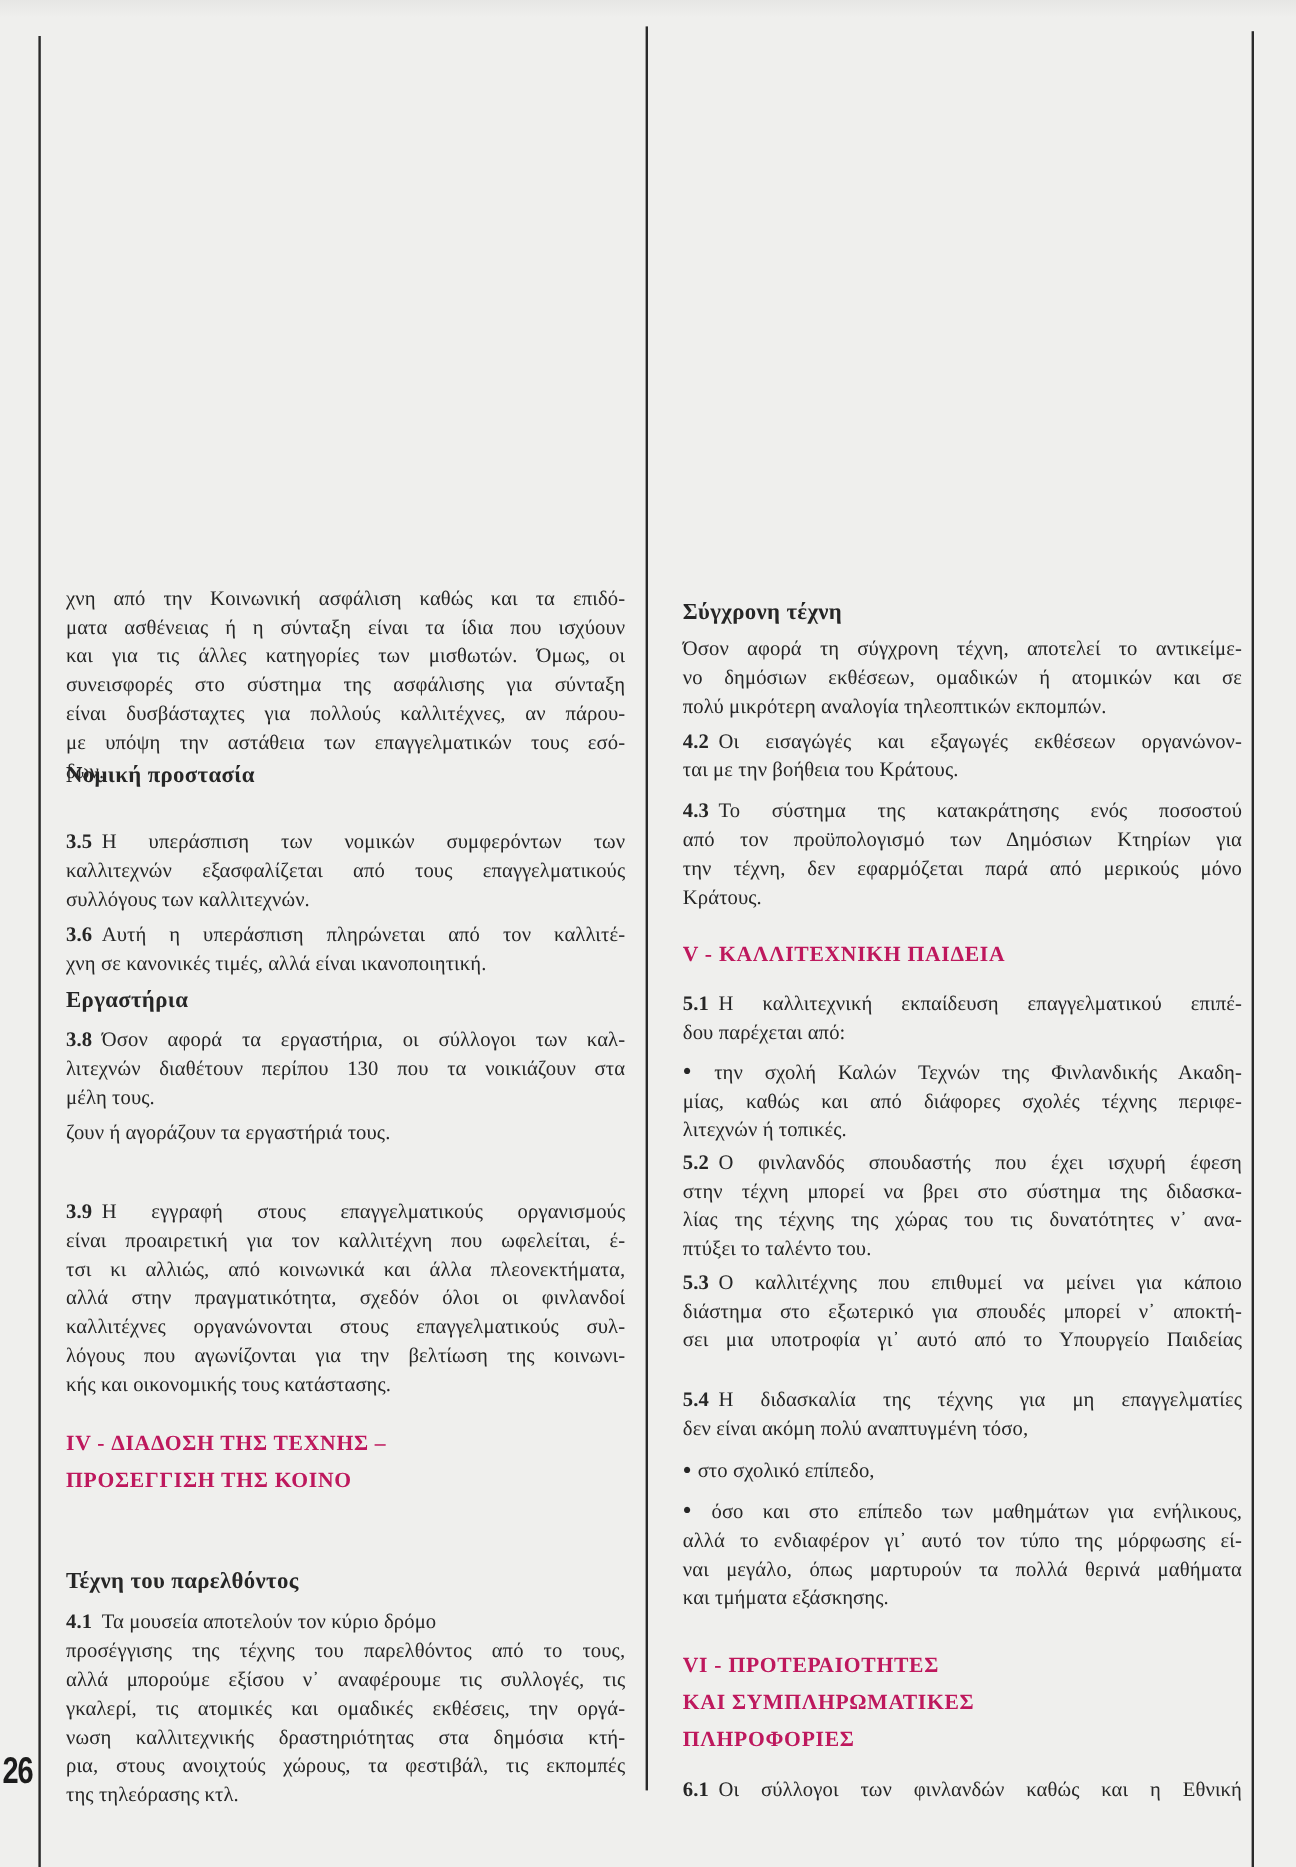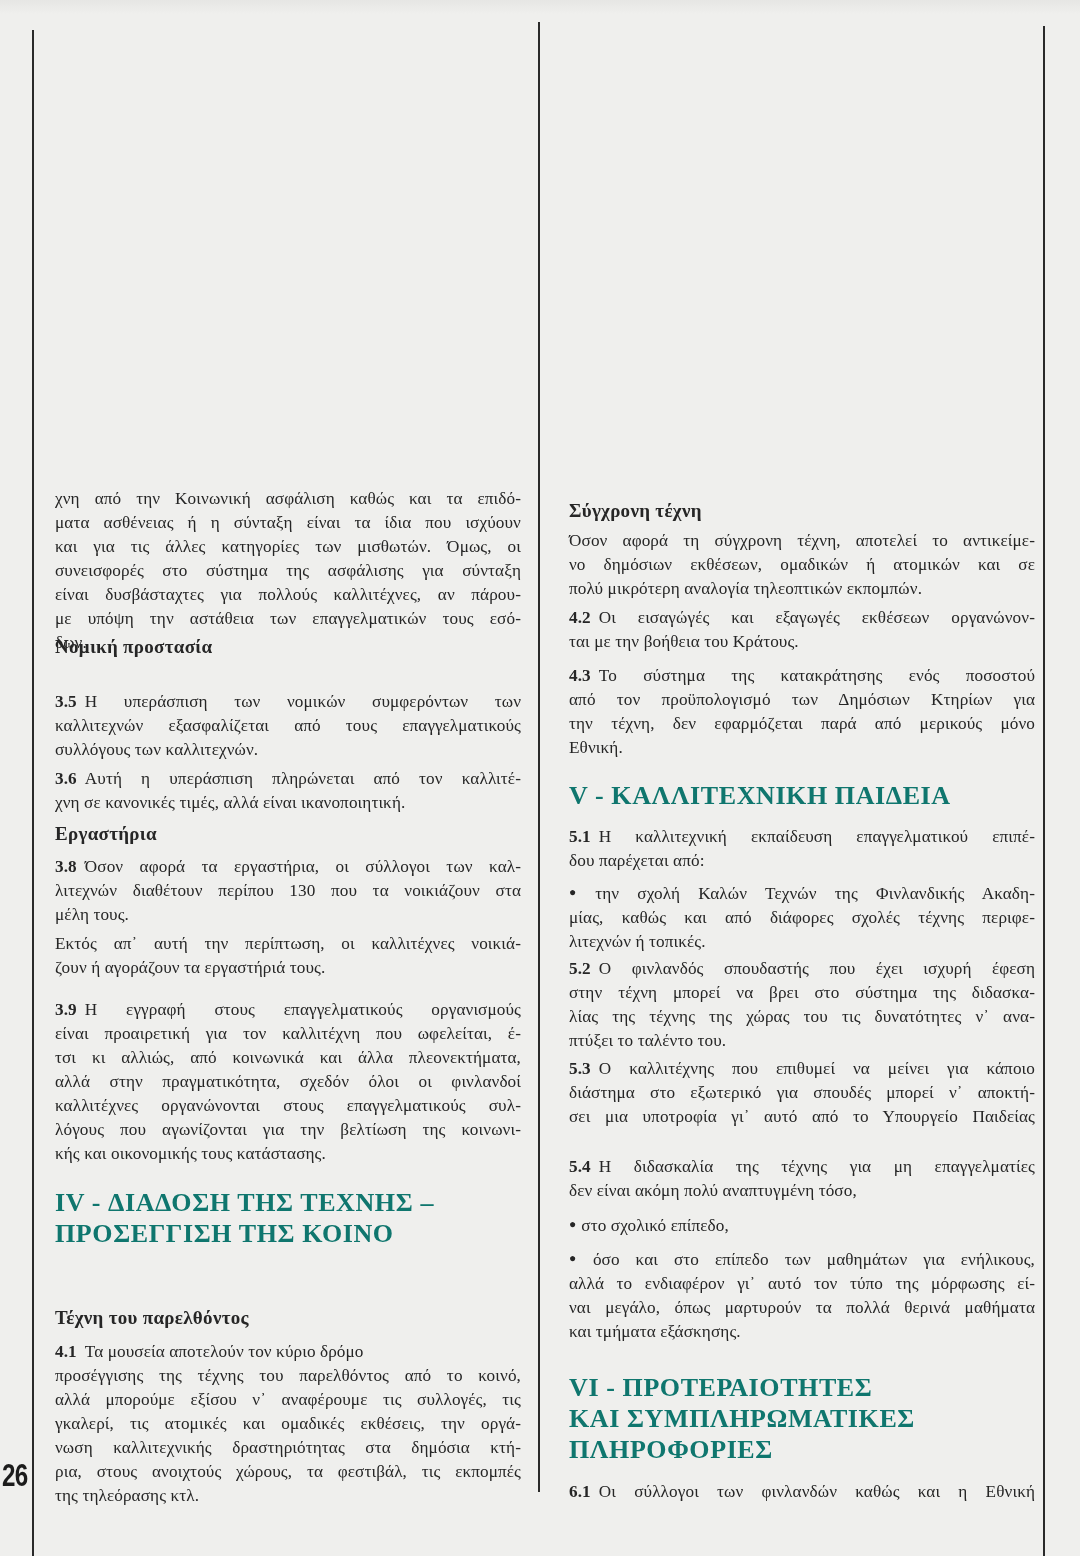--- a/index.html
+++ b/index.html
@@ -28,22 +28,22 @@
     letter-spacing: 0.1px; margin: 0;
   }
   .p .ln { display: block; text-align: justify; text-align-last: justify; white-space: nowrap; }
   .p .ln.last { text-align-last: left; }
   .num { font-weight: bold; margin-right: 8px; }
   .sub {
     font-weight: bold; font-size: 19px; line-height: 22px; margin: 0;
     letter-spacing: 0.3px;
   }
   .h1 {
-    font-weight: bold; font-size: 26px; line-height: 31px; margin: 0;
-    letter-spacing: 0.6px; color: #0f766e;
+    font-weight: bold; font-size: 18px; line-height: 31px; margin: 0;
+    letter-spacing: 0.6px; color: #be185d;
   }
   .pagenum {
     position: absolute; left: 2px; top: 1458px;
     font-family: "Liberation Sans", "DejaVu Sans", sans-serif;
     font-weight: bold; font-size: 31px; transform: scaleX(0.78); transform-origin: left;
     color: #1c1c1c; letter-spacing: -1px;
   }
   .bullet { font-size: 12px; vertical-align: 3px; margin-right: 5px; }
 </style>
 </head>
@@ -83,21 +83,20 @@
 
   <div class="blk sub" style="top:823px">Εργαστήρια</div>
 
   <div class="blk p" style="top:855px">
     <span class="ln"><span class="num">3.8</span><span>Όσον αφορά τα εργαστήρια, οι σύλλογοι των καλ-</span></span>
     <span class="ln">λιτεχνών διαθέτουν περίπου 130 που τα νοικιάζουν στα</span>
     <span class="ln last">μέλη τους.</span>
   </div>
 
   <div class="blk p" style="top:932px">
-    <span class="ln">Εκτός απ᾽ αυτή την περίπτωση, οι καλλιτέχνες νοικιά-</span>
     <span class="ln last">ζουν ή αγοράζουν τα εργαστήριά τους.</span>
   </div>
 
   <div class="blk p" style="top:998px">
     <span class="ln"><span class="num">3.9</span><span>Η εγγραφή στους επαγγελματικούς οργανισμούς</span></span>
     <span class="ln">είναι προαιρετική για τον καλλιτέχνη που ωφελείται, έ-</span>
     <span class="ln">τσι κι αλλιώς, από κοινωνικά και άλλα πλεονεκτήματα,</span>
     <span class="ln">αλλά στην πραγματικότητα, σχεδόν όλοι οι φινλανδοί</span>
     <span class="ln">καλλιτέχνες οργανώνονται στους επαγγελματικούς συλ-</span>
     <span class="ln">λόγους που αγωνίζονται για την βελτίωση της κοινωνι-</span>
@@ -106,21 +105,21 @@
 
   <div class="blk h1" style="top:1187px">
     <div>IV - ΔΙΑΔΟΣΗ ΤΗΣ ΤΕΧΝΗΣ –</div>
     <div>ΠΡΟΣΕΓΓΙΣΗ ΤΗΣ ΚΟΙΝΟ</div>
   </div>
 
   <div class="blk sub" style="top:1307px">Τέχνη του παρελθόντος</div>
 
   <div class="blk p" style="top:1340px">
     <span class="ln last"><span class="num">4.1</span><span>Τα μουσεία αποτελούν τον κύριο δρόμο</span></span>
-    <span class="ln">προσέγγισης της τέχνης του παρελθόντος από το κοινό,</span>
+    <span class="ln">προσέγγισης της τέχνης του παρελθόντος από το τους,</span>
     <span class="ln">αλλά μπορούμε εξίσου ν᾽ αναφέρουμε τις συλλογές, τις</span>
     <span class="ln">γκαλερί, τις ατομικές και ομαδικές εκθέσεις, την οργά-</span>
     <span class="ln">νωση καλλιτεχνικής δραστηριότητας στα δημόσια κτή-</span>
     <span class="ln">ρια, στους ανοιχτούς χώρους, τα φεστιβάλ, τις εκπομπές</span>
     <span class="ln last">της τηλεόρασης κτλ.</span>
   </div>
 </div>
 
 <div class="col col-right">
 
@@ -134,21 +133,21 @@
 
   <div class="blk p" style="top:606px">
     <span class="ln"><span class="num">4.2</span><span>Οι εισαγώγές και εξαγωγές εκθέσεων οργανώνον-</span></span>
     <span class="ln last">ται με την βοήθεια του Κράτους.</span>
   </div>
 
   <div class="blk p" style="top:664px">
     <span class="ln"><span class="num">4.3</span><span>Το σύστημα της κατακράτησης ενός ποσοστού</span></span>
     <span class="ln">από τον προϋπολογισμό των Δημόσιων Κτηρίων για</span>
     <span class="ln">την τέχνη, δεν εφαρμόζεται παρά από μερικούς μόνο</span>
-    <span class="ln last">Εθνική.</span>
+    <span class="ln last">Κράτους.</span>
   </div>
 
   <div class="blk h1" style="top:780px">V - ΚΑΛΛΙΤΕΧΝΙΚΗ ΠΑΙΔΕΙΑ</div>
 
   <div class="blk p" style="top:825px">
     <span class="ln"><span class="num">5.1</span><span>Η καλλιτεχνική εκπαίδευση επαγγελματικού επιπέ-</span></span>
     <span class="ln last">δου παρέχεται από:</span>
   </div>
 
   <div class="blk p" style="top:880px">

